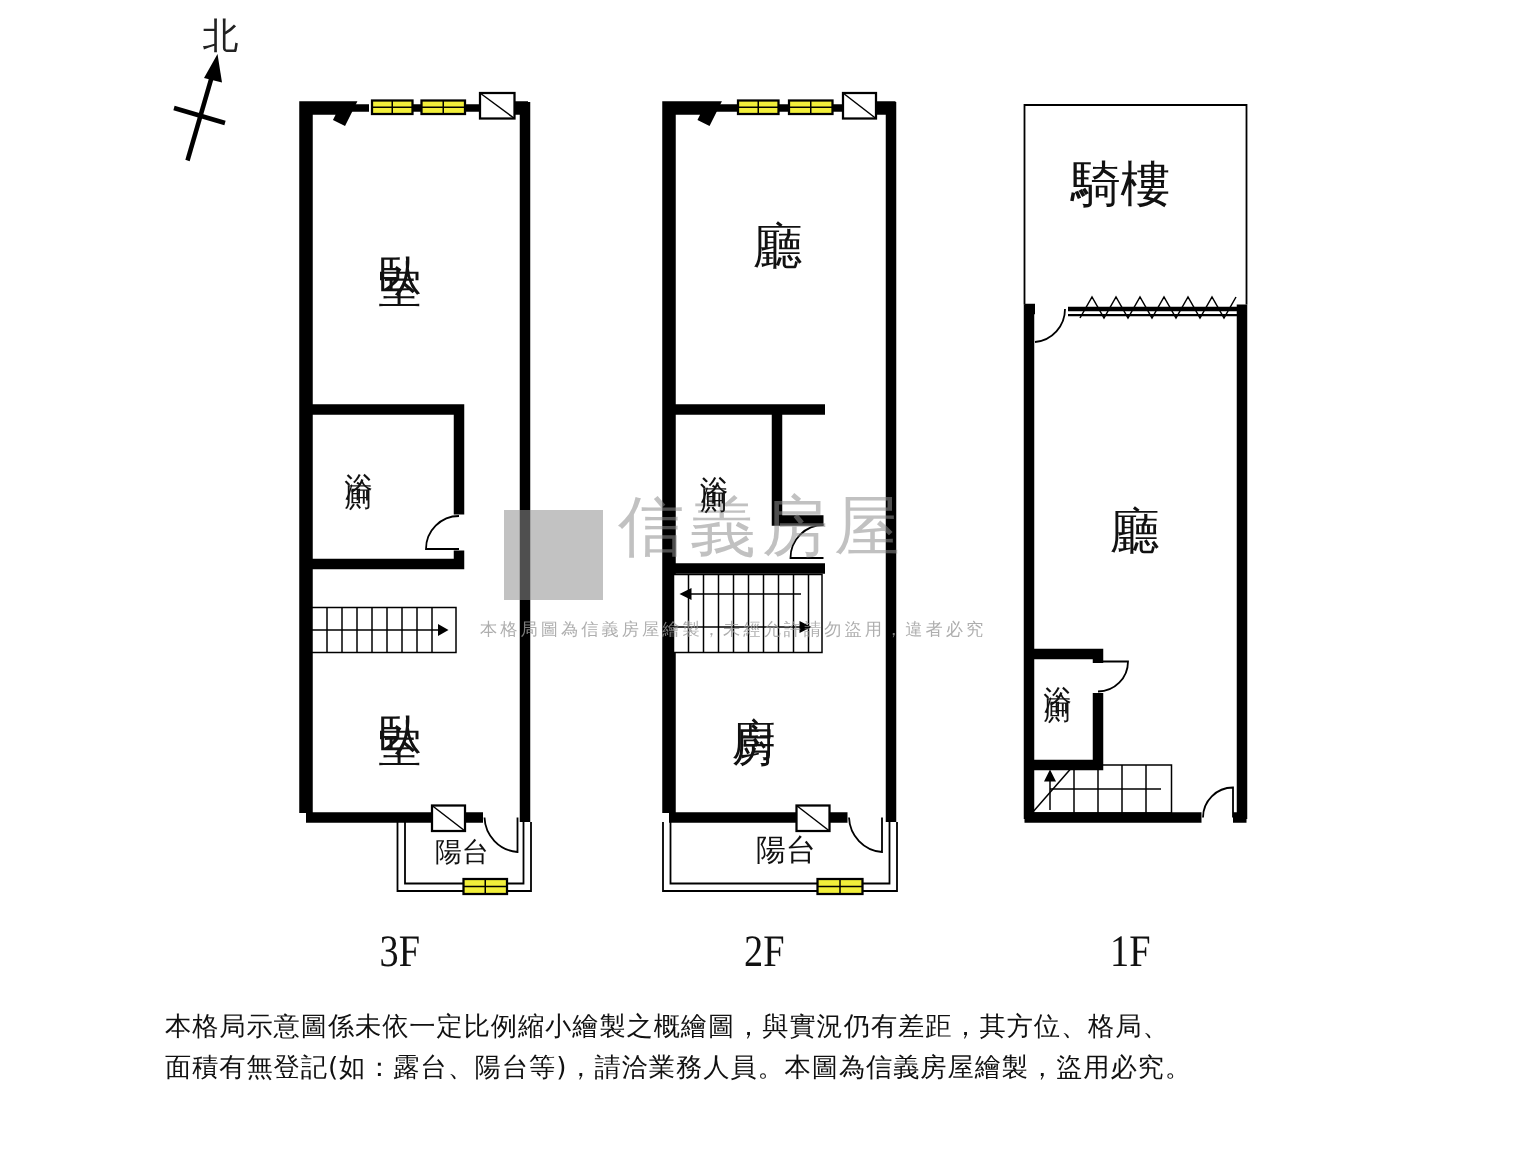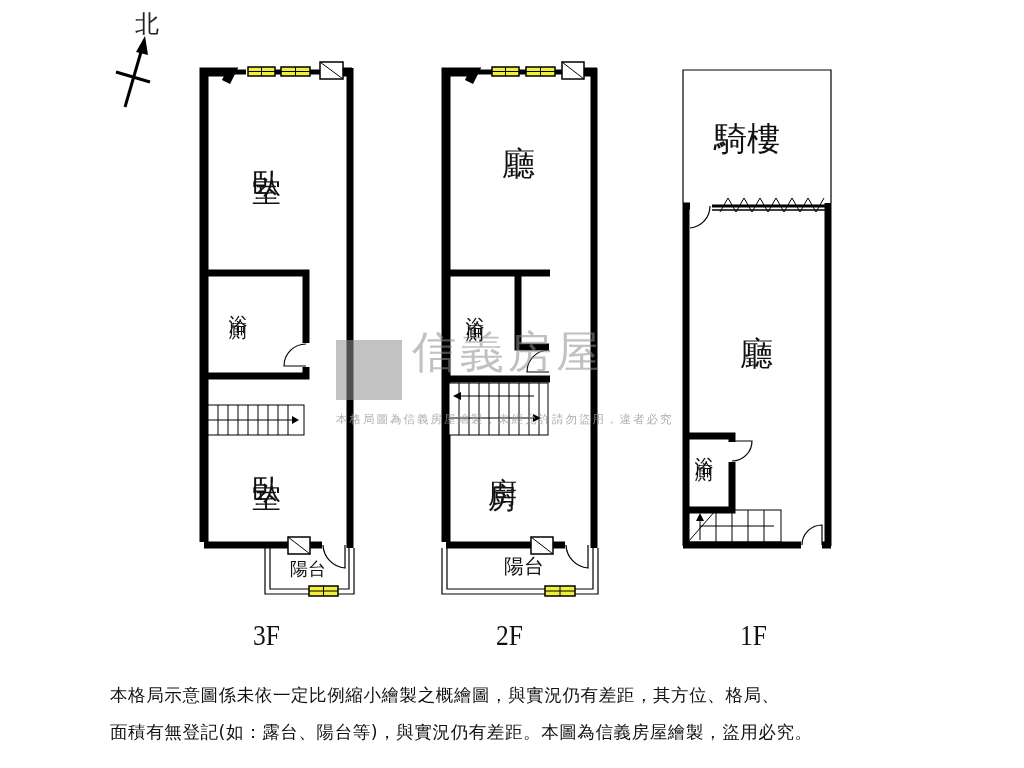--- a/index.html
+++ b/index.html
@@ -5,23 +5,23 @@
   html, body { margin:0; padding:0; background:#ffffff; }
   body { width:1024px; height:768px; position:relative; overflow:hidden;
          font-family: "DejaVu Serif", "Liberation Serif", serif; }
   .plan { position:absolute; left:0; top:0; }
   .room-label { position:absolute; font-family:"DejaVu Serif","Liberation Serif",serif; color:#111; writing-mode:vertical-rl; text-orientation:upright; letter-spacing:4px; line-height:1; }
   .room-label.h { writing-mode:horizontal-tb; letter-spacing:0; }
   .floor-label { position:absolute; top:618px; font-family:"Liberation Serif","DejaVu Serif",serif; font-size:30px; color:#111; transform:scaleX(0.85); transform-origin:left top; }
   .north-label { position:absolute; left:135px; top:8px; font-size:24px; color:#222; font-family:"DejaVu Serif","Liberation Serif",serif; }
   .watermark-logo { position:absolute; left:336px; top:340px; width:66px; height:60px; background:#8f8f8f; opacity:0.55; }
   .watermark-text { position:absolute; left:412px; top:330px; font-size:44px; color:#8f8f8f; opacity:0.55; font-family:"DejaVu Sans","Liberation Sans",sans-serif; letter-spacing:4px; line-height:1; }
-  .watermark-sub { position:absolute; left:336px; top:412px; font-size:11.5px; color:#9a9a9a; opacity:0.8; letter-spacing:2px; font-family:Liberation Serif, serif; }
+  .watermark-sub { position:absolute; left:320px; top:412px; font-size:11.5px; color:#9a9a9a; opacity:0.8; letter-spacing:2px; font-family:Liberation Serif, serif; }
   .disclaimer { position:absolute; left:110px; top:672px; width:820px; font-family:"DejaVu Sans","Liberation Sans",sans-serif; font-size:17.5px; line-height:27px; color:#111; letter-spacing:0.6px; }
-  .disclaimer div { white-space:nowrap;margin-top:10px; }
+  .disclaimer div { white-space:nowrap; }
 </style>
 </head>
 <body>
 
 <svg class="plan" width="1024" height="768" viewBox="0 0 1024 768">
 
   <g>
     <line x1="125" y1="107" x2="143" y2="45" stroke="#000" stroke-width="3"></line>
     <polygon points="145,36 136,52 148,55" fill="#000"></polygon>
     <line x1="116" y1="72" x2="150" y2="82" stroke="#000" stroke-width="3"></line>
@@ -203,24 +203,24 @@
 <div class="room-label" style="left:252px; top:148px; font-size:29px;">臥室</div>
 <div class="room-label" style="left:229px; top:300px; font-size:19px;">浴廁</div>
 <div class="room-label" style="left:252px; top:454px; font-size:29px;">臥室</div>
 <div class="room-label h" style="left:290px; top:560px; font-size:18px;">陽台</div>
 
 <div class="room-label h" style="left:502px; top:147px; font-size:33px;">廳</div>
 <div class="room-label" style="left:466px; top:302px; font-size:19px;">浴廁</div>
 <div class="room-label" style="left:488px; top:454px; font-size:29px;">廚房</div>
 <div class="room-label h" style="left:504px; top:556px; font-size:20px;">陽台</div>
 
-<div class="room-label h" style="left:714px; top:122px; font-size:33px;">騎樓</div>
+<div class="room-label h" style="left:714px; top:106px; font-size:33px;">騎樓</div>
 <div class="room-label h" style="left:740px; top:337px; font-size:33px;">廳</div>
 <div class="room-label" style="left:695px; top:442px; font-size:19px;">浴廁</div>
 
 <div class="floor-label" style="left:253px;">3F</div>
 <div class="floor-label" style="left:496px;">2F</div>
 <div class="floor-label" style="left:740px;">1F</div>
 
 <div class="disclaimer">
   <div>本格局示意圖係未依一定比例縮小繪製之概繪圖，與實況仍有差距，其方位、格局、</div>
-  <div>面積有無登記(如：露台、陽台等)，與實況仍有差距。本圖為信義房屋繪製，盜用必究。</div>
+  <div>面積有無登記(如：露台、陽台等)，請洽業務人員。本圖為信義房屋繪製，盜用必究。</div>
 </div>
 
 </body></html>

